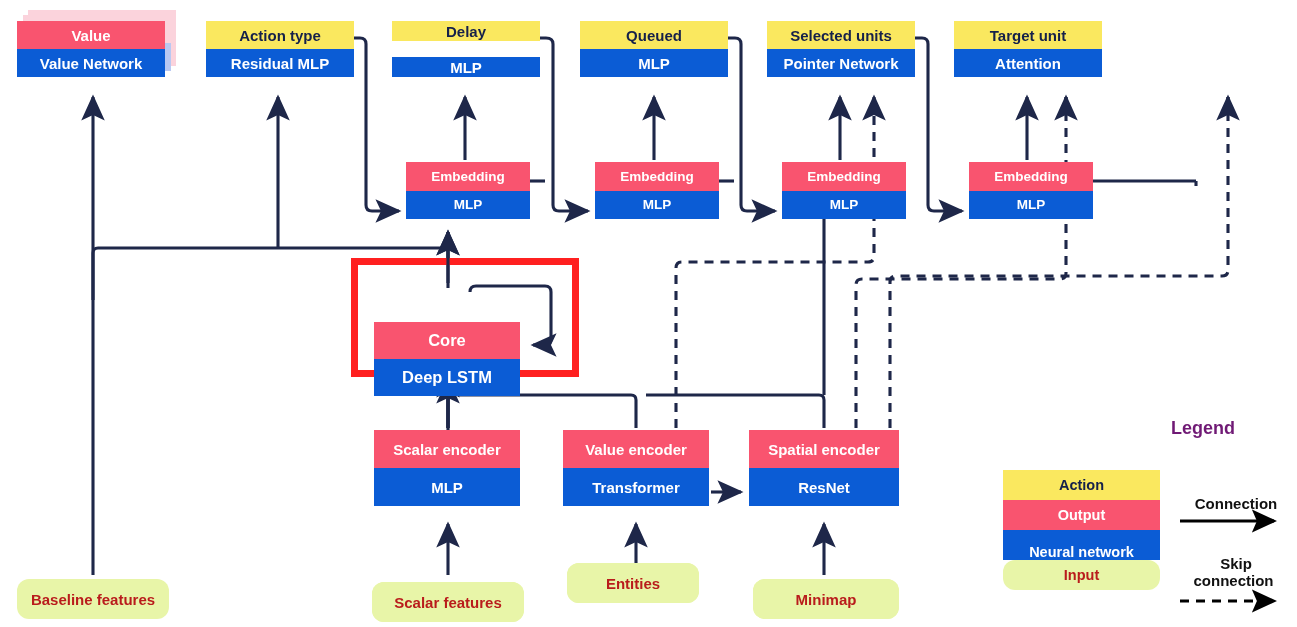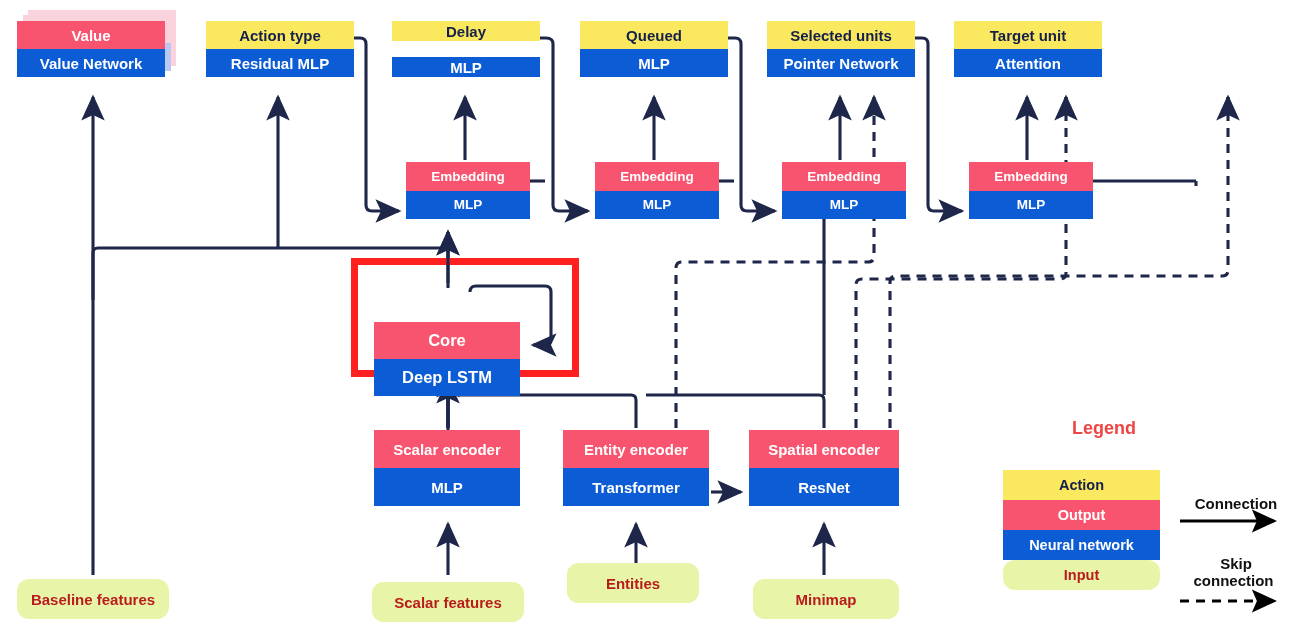--- a/index.html
+++ b/index.html
@@ -47,27 +47,27 @@
   .t-input   { background: #E8F5A8; color: #b91c1c; border-radius: 12px; }
   .shadow-1 { background: #fbd3dc; }
   .shadow-2 { background: #b9c8f2; }
 
   .label-lg { font-size: 16.5px; font-weight: 700; }
   .label-md { font-size: 15px; font-weight: 700; }
   .label-sm { font-size: 13.5px; font-weight: 600; }
 
   #legend-title {
     position: absolute;
-    left: 1014px;
+    left: 1113px;
     top: 418px;
     width: 180px;
     text-align: center;
     font-size: 18px;
     font-weight: 700;
-    color: #ef4444;
+    color: #701a75;
   }
   .legend-row {
     position: absolute;
     left: 1003px;
     width: 157px;
     height: 30px;
     display: flex;
     align-items: center;
     justify-content: center;
     font-size: 14.5px;
@@ -245,21 +245,21 @@
     <div class="node-top t-output label-lg">Core</div>
     <div class="node-bot t-nn label-lg">Deep LSTM</div>
   </div>
 
   <div class="node-box" style="left:374px; top:430px; width:146px; height:76px;">
     <div class="node-top t-output label-md">Scalar encoder</div>
     <div class="node-bot t-nn label-md">MLP</div>
   </div>
 
   <div class="node-box" style="left:563px; top:430px; width:146px; height:76px;">
-    <div class="node-top t-output label-md">Entity encoder</div>
+    <div class="node-top t-output label-md">Value encoder</div>
     <div class="node-bot t-nn label-md">Transformer</div>
   </div>
 
   <div class="node-box" style="left:749px; top:430px; width:150px; height:76px;">
     <div class="node-top t-output label-md">Spatial encoder</div>
     <div class="node-bot t-nn label-md">ResNet</div>
   </div>
 
   <div class="node-box t-input label-md" style="left:17px; top:579px; width:152px; height:40px; justify-content:center; align-items:center;">
     <div class="node-top t-input label-md" style="flex:1 1 100%;">Baseline features</div>
@@ -278,21 +278,21 @@
   </div>
 
   <div id="legend-title">Legend</div>
 
   <div class="legend-row t-action" style="top:470px;">
     <span>Action</span>
   </div>
   <div class="legend-row t-output" style="top:500px;">
     <span>Output</span>
   </div>
-  <div class="legend-row t-nn" style="top:530px;">
+  <div class="legend-row t-nn" style="top:530px;align-items:flex-end;">
     <span>Neural network</span>
   </div>
   <div class="legend-row t-input" style="top:560px;">
     <span>Input</span>
   </div>
 
   <div class="legend-text" style="left:1176px; top:495px; width:120px;">Connection</div>
 
   <div class="legend-text" style="left:1176px; top:555px; width:120px;">Skip</div>
   <div class="legend-text" style="left:1170px; top:572px; width:127px;">connection</div>

